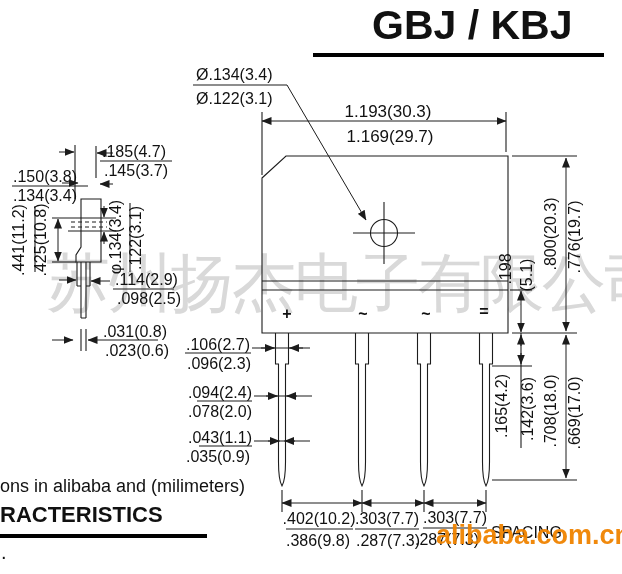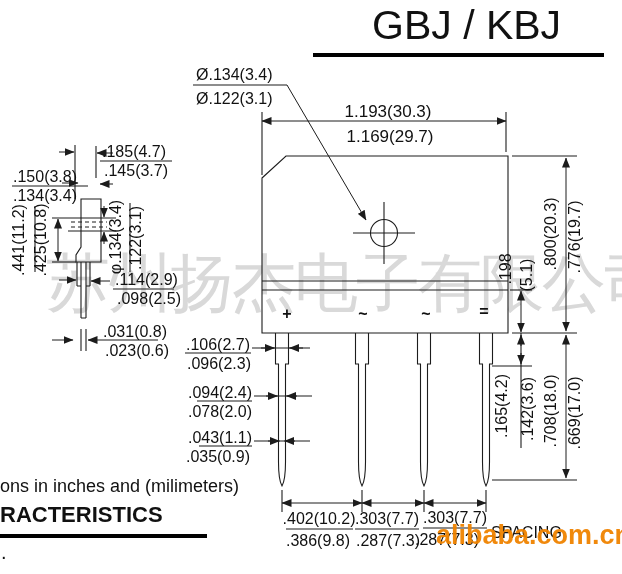--- a/index.html
+++ b/index.html
@@ -2,21 +2,21 @@
 <html><head>
 <meta charset="utf-8">
 <style>
   html,body{margin:0;padding:0;background:#fff;}
   .stage{position:relative;width:622px;height:574px;background:#ffffff;overflow:hidden;
          font-family:"Liberation Sans", sans-serif;color:#111;}
   .wm-cn{position:absolute;left:46px;top:240px;font-size:64px;color:#d9d9d9;
          letter-spacing:-2px;white-space:nowrap;z-index:1;font-family:"DejaVu Sans", sans-serif;}
   .wm-site{position:absolute;left:436px;top:520px;font-size:27px;font-weight:bold;
          color:#f08300;opacity:.95;white-space:nowrap;z-index:3;}
-  .title{position:absolute;left:372px;top:2px;font-size:41px;font-weight:normal;
+  .title{position:absolute;left:372px;top:2px;font-size:41px;font-weight:bold;
          letter-spacing:0;z-index:2;white-space:nowrap;}
   .title-rule{position:absolute;left:313px;top:53px;width:291px;height:4px;background:#000;z-index:2;}
   .units{position:absolute;left:0px;top:476px;font-size:18px;z-index:2;white-space:nowrap;}
   .charact{position:absolute;left:0px;top:502px;font-size:22px;font-weight:bold;z-index:2;white-space:nowrap;}
   .charact-rule{position:absolute;left:0px;top:534px;width:207px;height:4px;background:#000;z-index:2;}
   .stray{position:absolute;left:1px;top:541px;font-size:20px;z-index:2;}
   svg{position:absolute;left:0;top:0;z-index:2;}
   .ln{stroke:#1c1c1c;stroke-width:1.1;fill:none;}
   .dsh{stroke:#1c1c1c;stroke-width:1;fill:none;stroke-dasharray:4 3;}
   .dim{stroke:#1c1c1c;stroke-width:1;fill:none;marker-start:url(#ah);marker-end:url(#ah);}
@@ -200,18 +200,18 @@
       <line class="ln" x1="86" y1="329" x2="86" y2="351"></line>
       <line class="ae" x1="52" y1="340" x2="73" y2="340"></line>
       <line class="ae" x1="158" y1="340" x2="88" y2="340"></line>
       <text x="103" y="337">.031(0.8)</text>
       <text x="105" y="356">.023(0.6)</text>
     </g>
   </svg>
 
   <div class="wm-site">alibaba.com.cn</div>
 
-  <div class="units">ons in inches and (milimeters)</div>
+  <div class="units">ons in alibaba and (milimeters)</div>
   <div class="charact">RACTERISTICS</div>
   <div class="charact-rule"></div>
   <div class="stray">.</div>
 
 </div>
 
 </body></html>

